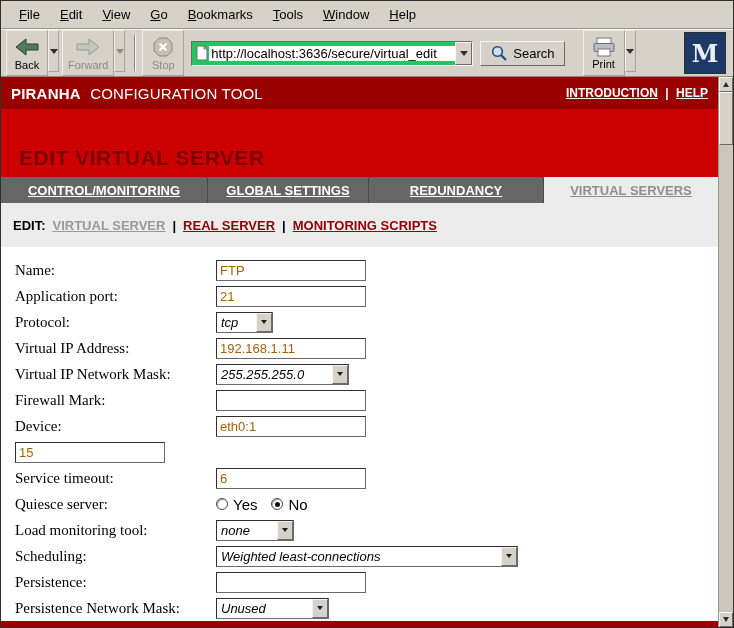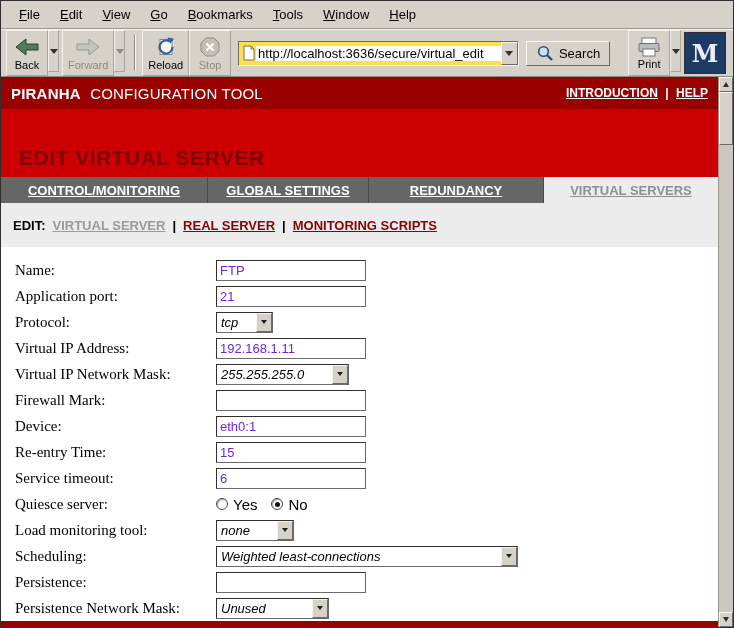--- a/index.html
+++ b/index.html
@@ -50,21 +50,21 @@
     border-left:4px solid transparent; border-right:4px solid transparent;
     border-top:5px solid #2f2f2f;
   }
   .tri-down.dim { border-top-color:#8e8a82; }
   .tsep {
     width:2px; height:36px; margin:0 6px;
     border-left:1px solid #8e8a82; border-right:1px solid #f8f6f1;
   }
   .urlbox {
     height:25px; width:282px; display:flex; align-items:center;
-    background:#fde047; margin:0 7px;
+    background:#22c55e; margin:0 7px;
   }
   .url-input {
     flex:1; border:0; outline:none; font-family:"Liberation Sans",sans-serif;
     font-size:13px; color:#000; padding:0 2px; min-width:0; background:#fff;
   }
   .url-icon { margin-left:3px; display:flex; }
   .url-drop {
     width:17px; align-self:stretch; display:flex; align-items:center; justify-content:center;
   }
   .search-btn {
@@ -136,21 +136,21 @@
   .subnav .sep { color:#000; margin:0 7px; }
   .subnav a.snlink { color:#8b0000; text-decoration:underline; cursor:pointer; }
 
   
   .form { flex:1; background:#fff; padding-top:10px; }
   .row { height:26px; display:flex; align-items:center; padding-left:14px; }
   .flabel { width:201px; font-size:15px; color:#000; flex:none;font-family:Liberation Serif, serif; }
   .f-input {
     width:150px; height:21px; background:#fff;
     border:1px solid #6a6a6a; border-top-color:#2f2f2f; border-left-color:#2f2f2f;
-    font-family:"Liberation Sans",sans-serif; font-size:13px; color:#6d28d9; padding:1px 3px;
+    font-family:"Liberation Sans",sans-serif; font-size:13px; color:#a16207; padding:1px 3px;
     outline:none;
   }
   .f-select {
     display:inline-flex; height:21px; background:#fff;
     border:1px solid #6a6a6a; border-top-color:#2f2f2f; border-left-color:#2f2f2f;
     align-items:stretch; cursor:default;font-style:italic;
   }
   .f-select-text {
     flex:1; font-size:13px; color:#000; padding:2px 4px 0 4px;
     white-space:nowrap; overflow:hidden;
@@ -219,28 +219,20 @@
       </svg>
       <span class="lbl">Forward</span>
     </div>
     <div class="tb-drop">
         <span class="tri-down dim"></span>
       </div>
   </div>
 
   <div class="tsep"></div>
 
-  <div class="tb-btn">
-    <svg width="24" height="22" viewBox="0 0 24 22">
-      <rect x="6" y="3.5" width="12" height="15" fill="#fbfbf8" stroke="#8a8a82"></rect>
-      <path d="M18.5 11 a6.5 6.5 0 1 1 -3 -5.5" fill="none" stroke="#2f5fa8" stroke-width="2.2"></path>
-      <path d="M13.5 1.5 l6.5 1.2 -3.8 5 z" fill="#2f5fa8"></path>
-    </svg>
-    <span class="lbl">Reload</span>
-  </div>
 
   <div class="tb-btn disabled">
     <svg width="22" height="22" viewBox="0 0 22 22">
       <polygon points="7,2 15,2 20,7 20,15 15,20 7,20 2,15 2,7" fill="#c6beb6" stroke="#93897f"></polygon>
       <path d="M7.5 7.5 L14.5 14.5 M14.5 7.5 L7.5 14.5" stroke="#ffffff" stroke-width="2.2"></path>
     </svg>
     <span class="lbl">Stop</span>
   </div>
 
   <div class="urlbox sunken">
@@ -362,21 +354,20 @@
         <span class="flabel">Firewall Mark:</span>
         <input class="f-input" value="" style="">
       </div>
 
       <div class="row">
         <span class="flabel">Device:</span>
         <input class="f-input" value="eth0:1" style="">
       </div>
 
       <div class="row">
-        <span class="flabel">Re-entry Time:</span>
         <input class="f-input" value="15" style="">
       </div>
 
       <div class="row">
         <span class="flabel">Service timeout:</span>
         <input class="f-input" value="6" style="">
       </div>
 
       <div class="row">
         <span class="flabel">Quiesce server:</span>

